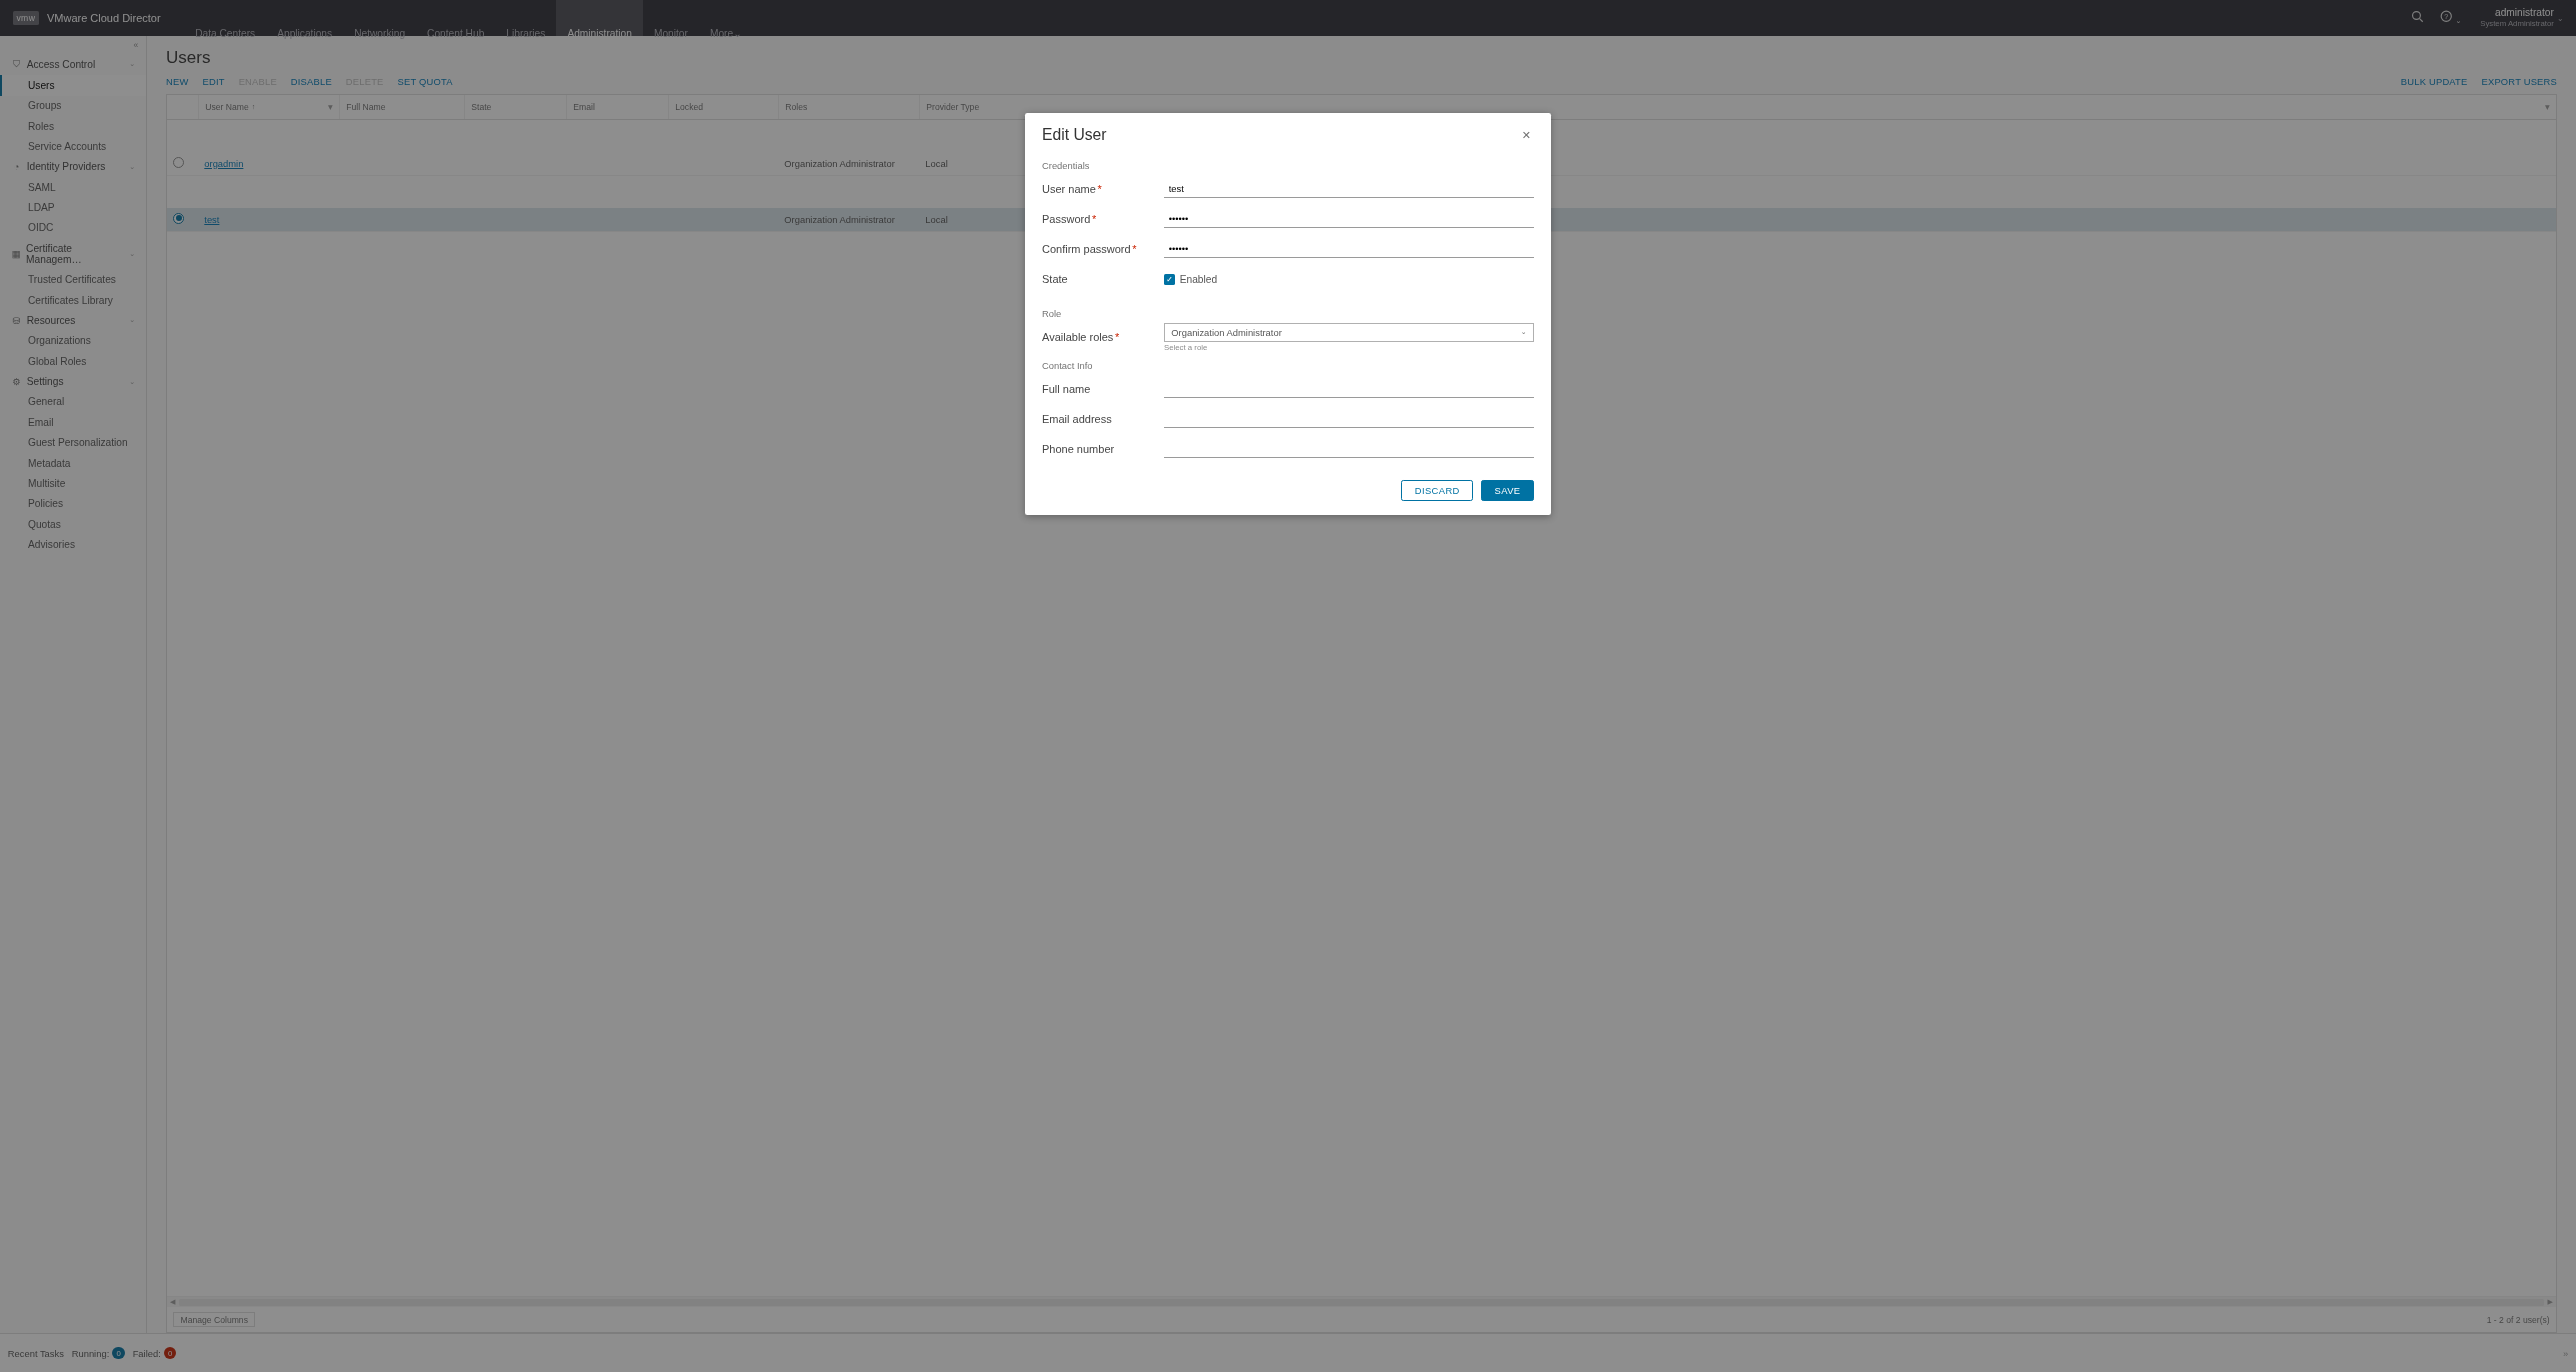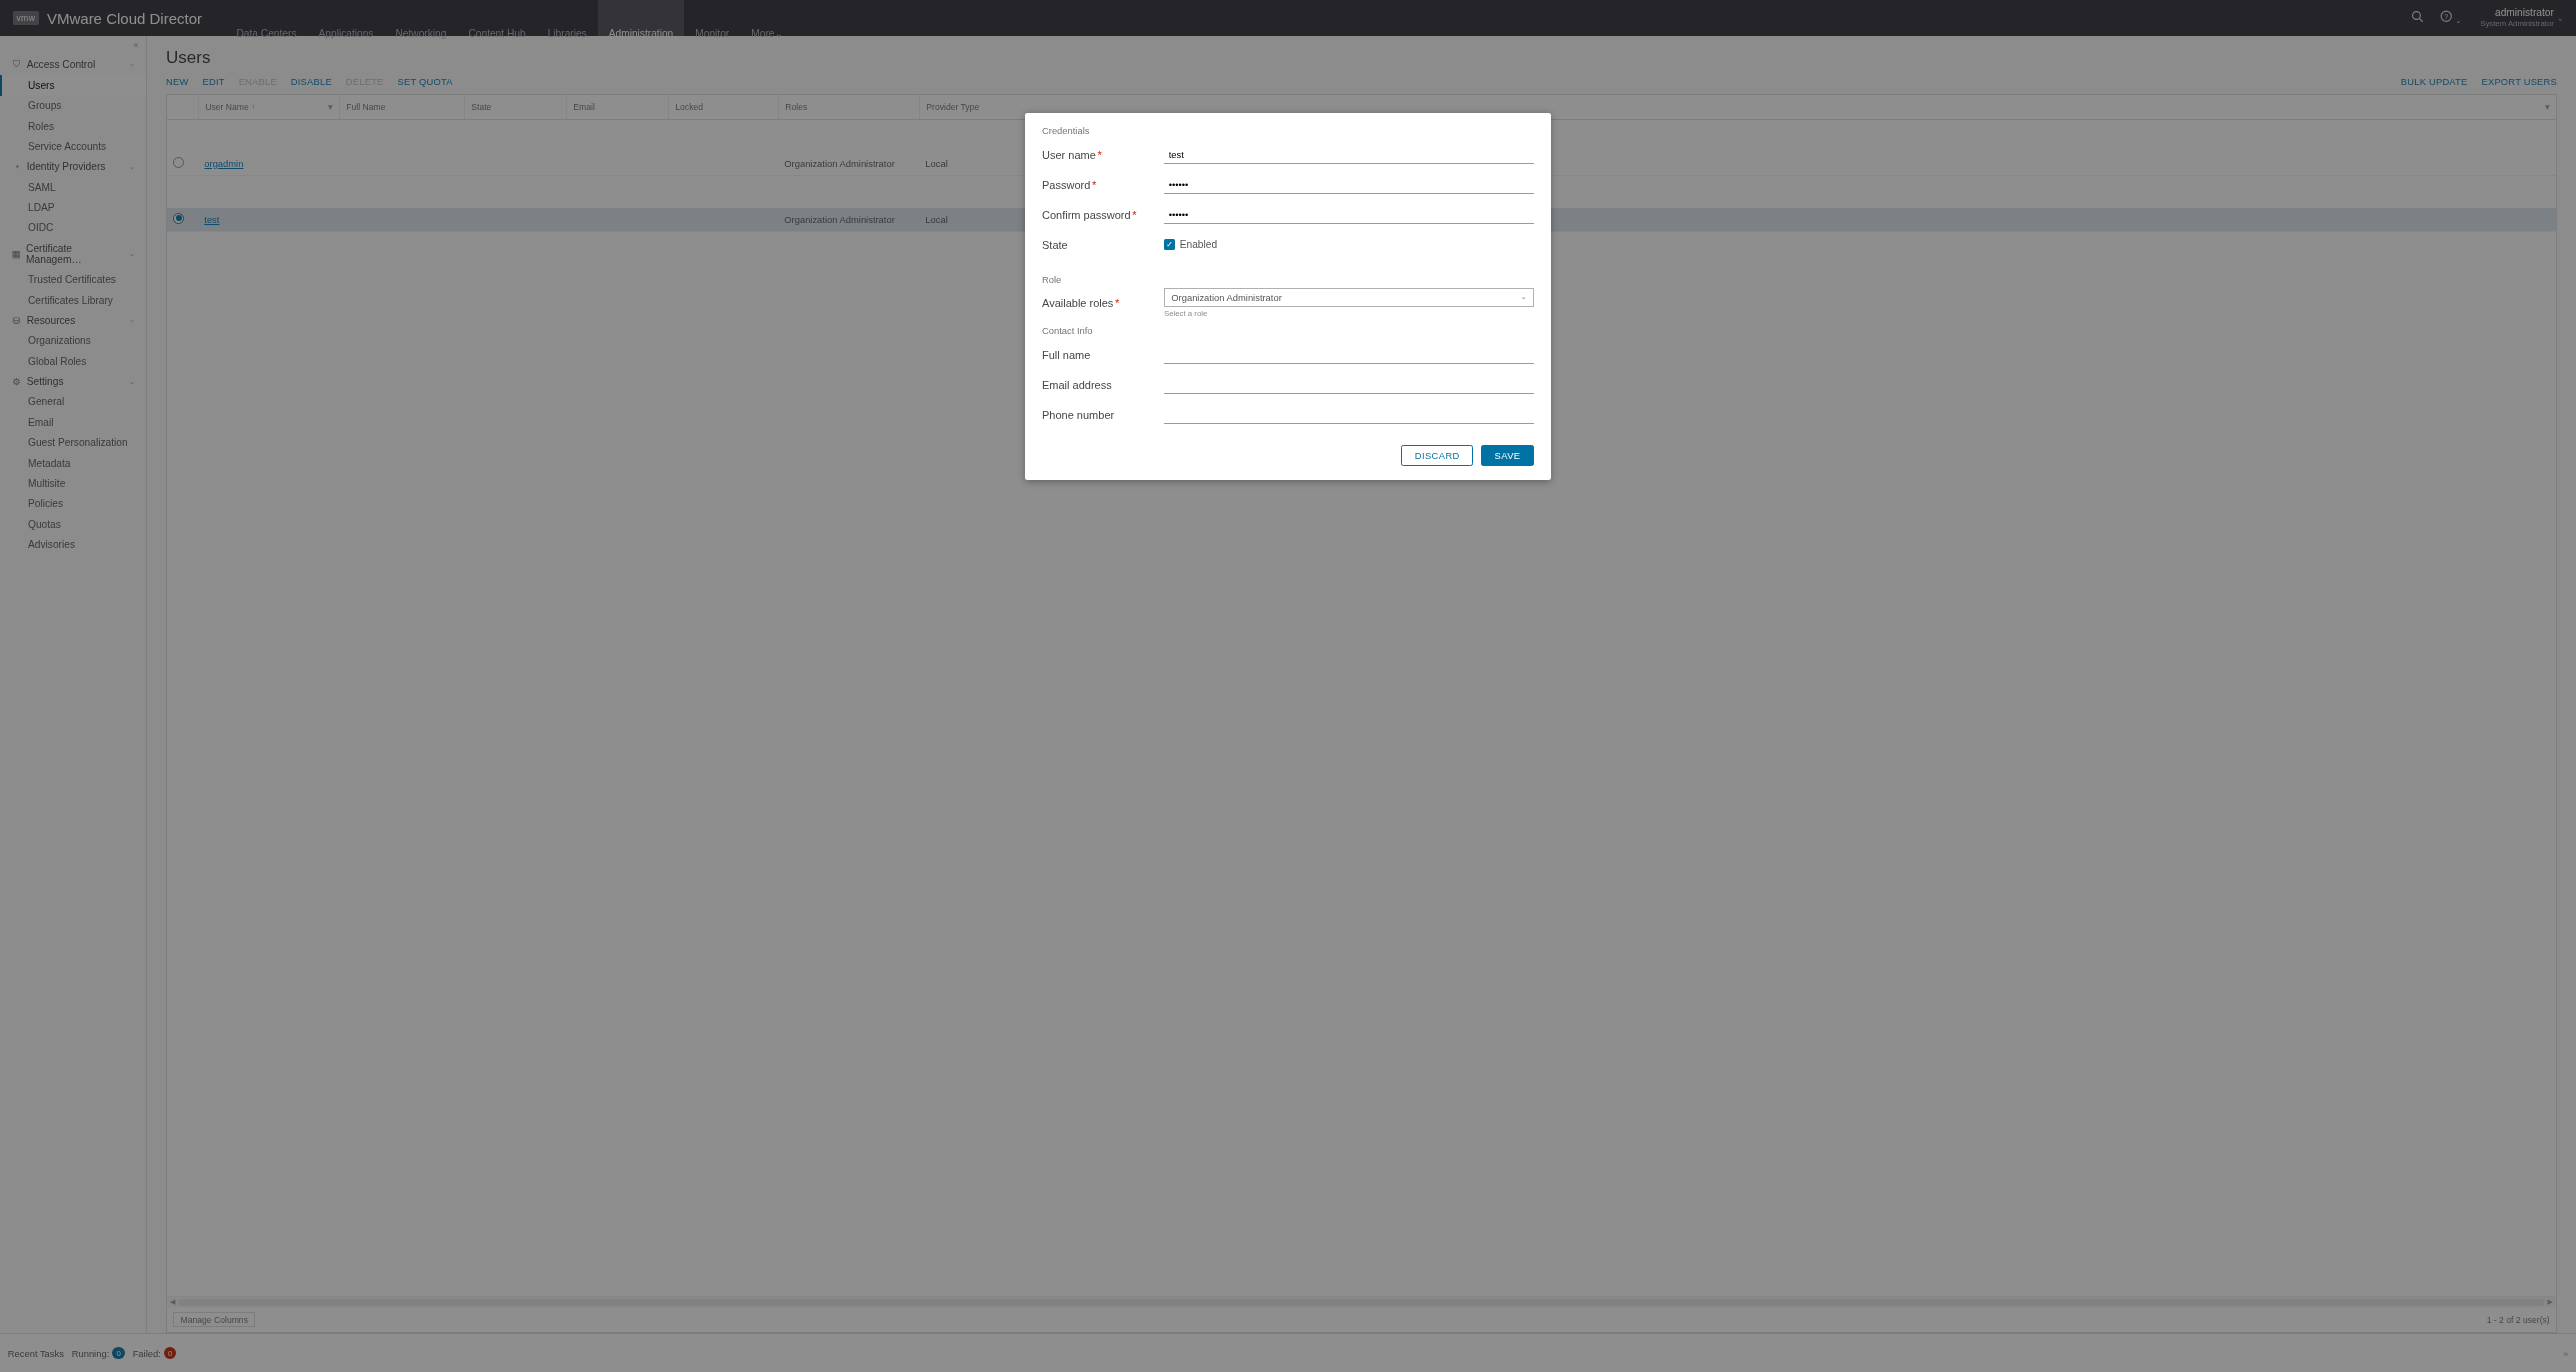--- a/index.html
+++ b/index.html
@@ -37,21 +37,21 @@
   }
   .logo-box {
     background: #6a6a72;
     color: #fff;
     font-size: 8.6px;
     padding: 2.3px 3.9px;
     border-radius: 1.6px;
     margin-right: 7.8px;
     letter-spacing: 0.4px;
   }
-  .product-name { font-size: 15px; color:#fff; margin-right: 23.5px;}
+  .product-name { font-size: 11px; color:#fff; margin-right: 23.5px;}
   .top-nav { display:flex; gap: 0; }
   .top-nav-item {
     padding: 16px 11px; height:36px; line-height:36px;
     color:#b0b0b8; font-size:10.2px; cursor:pointer;
   }
   .top-nav-item.active { background:#4a4a52; color:#fff;}
   .header-spacer { flex:1; }
   .header-icon { color:#e0e0e0; padding:0 7.8px; cursor:pointer; font-size:12.5px; }
   .user-block { text-align:right; padding-left:11px; color:#fff; line-height:1.2;}
   .user-block .role { font-size:7.8px; color:#b0b0b8;}
@@ -401,20 +401,24 @@
     <span class="task-stat">
       <span>Failed:</span>
       <span class="badge red">0</span>
     </span>
     <span class="expand-caret">»</span>
   </div>
 </div>
 
 <div class="overlay">
   <div class="modal">
+    <div class="modal-head">
+      <div class="modal-title">Edit User</div>
+      <div class="modal-close">✕</div>
+    </div>
     <div class="modal-body">
       <div class="section-label">Credentials</div>
 
       <div class="form-row">
         <div class="form-label">
           <span>User name</span><span class="req">*</span>
         </div>
         <div class="form-field">
           <input class="input-underline" value="test" style="">
         </div>

